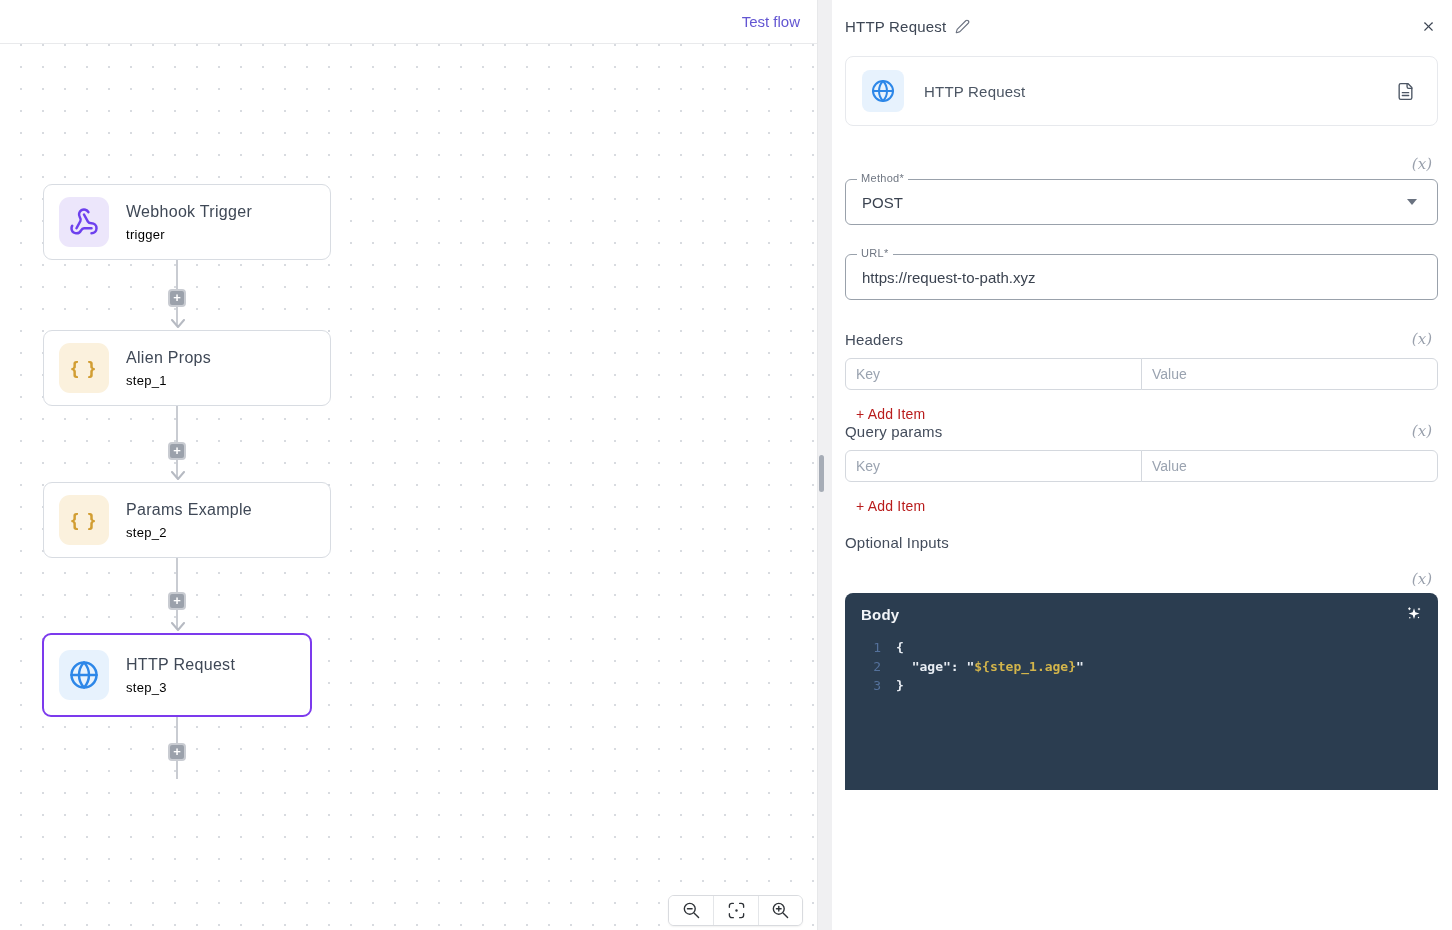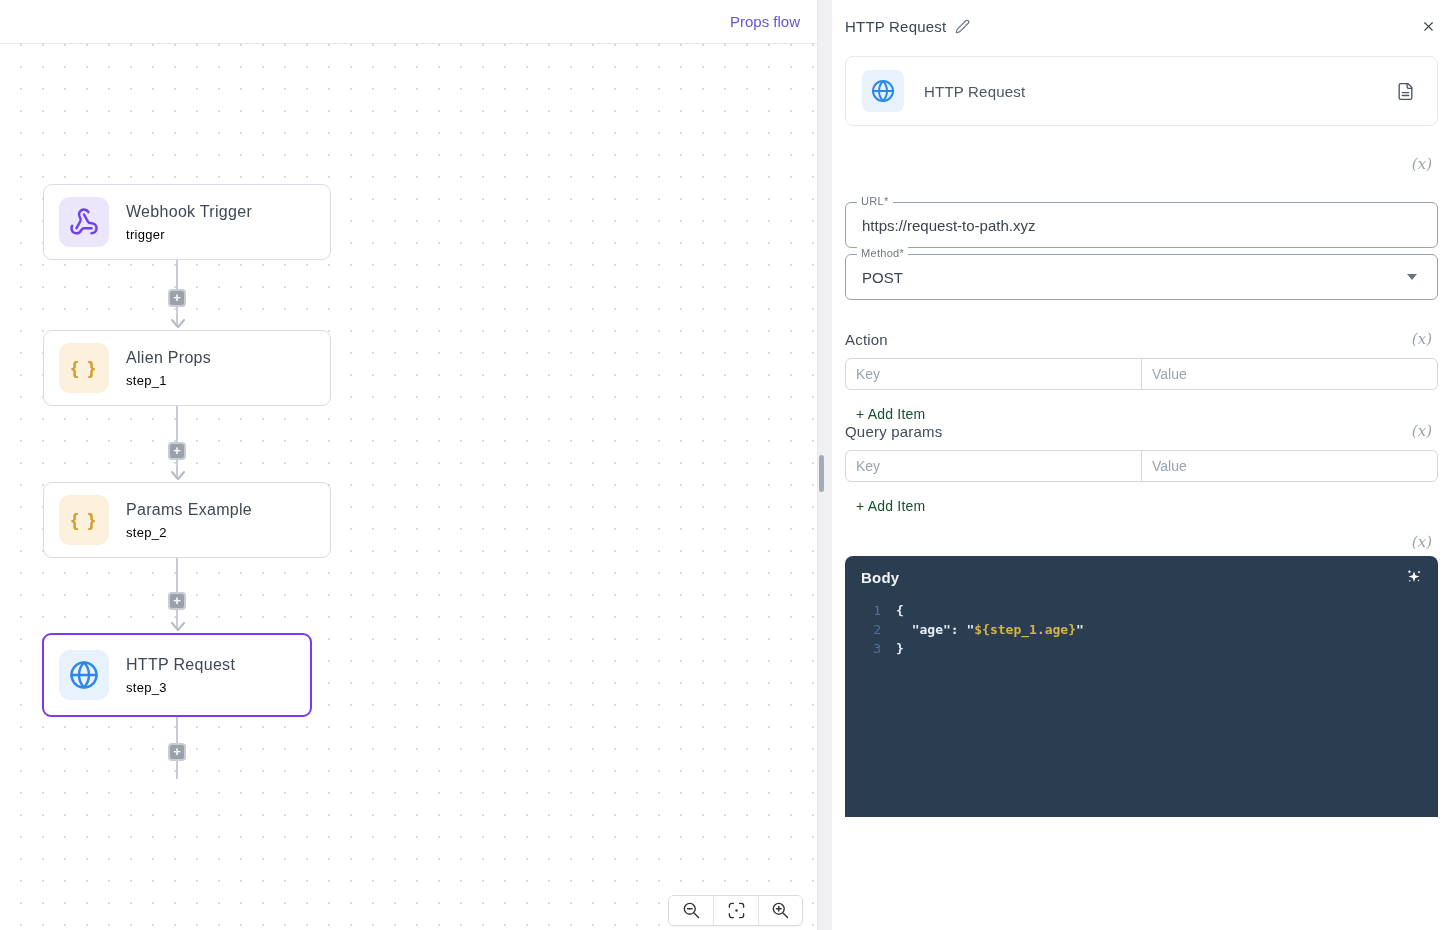--- a/index.html
+++ b/index.html
@@ -91,25 +91,25 @@
   .sec-query { }
   .sec-optional { margin-top:20px; }
 
   .kv-row { display:flex; margin-top:10px; }
   .kv-row input { height:32px; border:1px solid #d4d8de; font-size:14px; color:#3b4350;
     padding:0 10px; outline:none; flex:1; background:#fff;
     font-family:"Liberation Sans","DejaVu Sans",sans-serif; }
   .kv-row input::placeholder { color:#9aa3b0; }
   .kv-row input.key { border-radius:6px 0 0 6px; }
   .kv-row input.val { border-radius:0 6px 6px 0; margin-left:-1px; }
-  .add-item { background:none; border:none; color:#14532d; font-size:14px; cursor:pointer;
+  .add-item { background:none; border:none; color:#b91c1c; font-size:14px; cursor:pointer;
     display:block; margin-top:16px; padding:0 0 0 11px; letter-spacing:.2px;
     font-family:"Liberation Sans","DejaVu Sans",sans-serif; }
 
-  .editor { margin-top:5px; background:#2b3d50; border-radius:8px 8px 0 0; height:261px;
+  .editor { margin-top:5px; background:#2b3d50; border-radius:8px 8px 0 0; height:197px;
     overflow:hidden; }
   .editor-head { display:flex; align-items:center; justify-content:space-between;
     padding:11px 14px 0 16px; }
   .editor-title { color:#f2f5f8; font-size:15px; font-weight:700; letter-spacing:.2px; }
   .sparkle-btn { background:none; border:none; cursor:pointer; display:flex; }
   .editor-code { margin-top:14px; font-family:"DejaVu Sans Mono","Liberation Mono",monospace;
     font-size:13px; line-height:19px; }
   .code-line { display:flex; }
   .ln { width:36px; text-align:right; color:#54719b; flex:0 0 36px; padding-right:0; }
   .code { white-space:pre; margin-left:15px; font-weight:700; }
@@ -120,21 +120,21 @@
 </style>
 </head>
 <body>
 
 <div class="app">
 
   <div class="canvas">
     <div class="grid-area"></div>
 
     <div class="topbar">
-      <a class="test-flow">Props flow</a>
+      <a class="test-flow">Test flow</a>
     </div>
 
     <div class="node" style="top:184px">
       <div class="node-icon icon-purple">
         <svg width="30" height="30" viewBox="0 0 24 24" fill="none" stroke="currentColor" stroke-width="2" stroke-linecap="round" stroke-linejoin="round">
           <path d="M18 16.98h-5.99c-1.1 0-1.95.94-2.48 1.9A4 4 0 0 1 2 17c.01-.7.2-1.4.57-2"></path>
           <path d="m6 17 3.13-5.78c.53-.97.1-2.18-.5-3.1a4 4 0 1 1 6.89-4.06"></path>
           <path d="m12 6 3.13 5.73C15.66 12.7 16.9 13 18 13a4 4 0 0 1 0 8"></path>
         </svg>
       </div>
@@ -273,51 +273,54 @@
             <path d="M8 17h8"></path>
         </svg>
       </button>
     </div>
 
 
     <div class="fx-row r1">
       <span class="fx">(x)</span>
     </div>
 
-    <div class="fieldset mt-url">
-      <span class="flabel">URL*</span>
-      <span class="fvalue">https://request-to-path.xyz</span>
-    </div>
-
     <div class="fieldset mt-method">
       <span class="flabel">Method*</span>
       <span class="fvalue">POST</span>
       <span class="chev"></span>
     </div>
 
+    <div class="fieldset mt-url">
+      <span class="flabel">URL*</span>
+      <span class="fvalue">https://request-to-path.xyz</span>
+    </div>
+
     <div class="section-row sec-headers">
-      <span class="section-label">Action</span>
+      <span class="section-label">Headers</span>
       <span class="fx">(x)</span>
     </div>
     <div class="kv-row">
       <input class="key" type="text" placeholder="Key" style="">
       <input class="val" type="text" placeholder="Value" style="">
     </div>
     <button class="add-item">+ Add Item</button>
 
     <div class="section-row sec-query">
       <span class="section-label">Query params</span>
       <span class="fx">(x)</span>
     </div>
     <div class="kv-row">
       <input class="key" type="text" placeholder="Key" style="">
       <input class="val" type="text" placeholder="Value" style="">
     </div>
     <button class="add-item">+ Add Item</button>
 
+    <div class="section-row sec-optional">
+      <span class="section-label">Optional Inputs</span>
+    </div>
 
     <div class="fx-row r4">
       <span class="fx">(x)</span>
     </div>
 
     <div class="editor">
       <div class="editor-head">
         <span class="editor-title">Body</span>
         <button class="sparkle-btn">
           <svg width="20" height="20" viewBox="0 0 24 24" fill="none">

